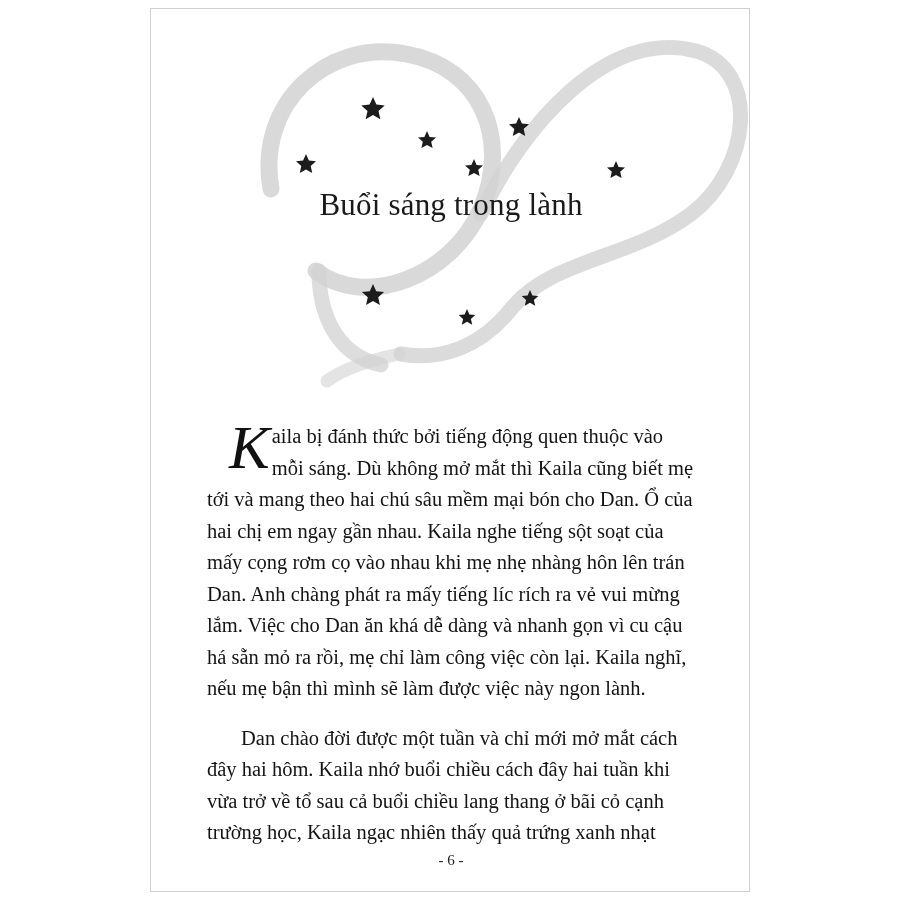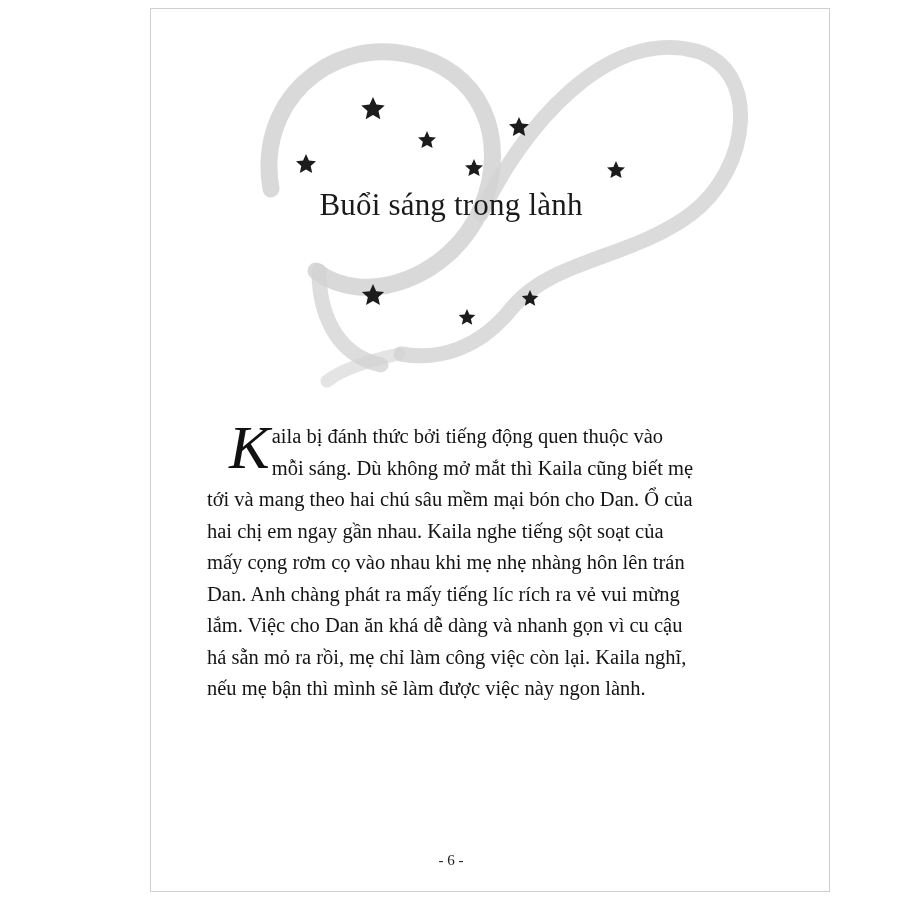--- a/index.html
+++ b/index.html
@@ -17,21 +17,21 @@
     position: relative;
     width: 900px;
     height: 900px;
     background: #ffffff;
   }
   
   .sheet {
     position: absolute;
     left: 150px;
     top: 8px;
-    width: 680px;
+    width: 600px;
     height: 884px;
     background: #ffffff;
     border: 1px solid #cfcfcf;
     box-sizing: border-box;
     overflow: hidden;
   }
   
   .swirl {
     position: absolute;
     left: 0;
@@ -125,17 +125,18 @@
         <path d="M222 275 l3.2 7.2 7.9 .8 -5.9 5.3 1.7 7.8 -6.9 -4 -6.9 4 1.7 -7.8 -5.9 -5.3 7.9 -.8 z"></path>
         <path d="M316 300 l2.4 5.4 5.9 .6 -4.4 4 1.3 5.8 -5.2 -3 -5.2 3 1.3 -5.8 -4.4 -4 5.9 -.6 z"></path>
         <path d="M379 281 l2.4 5.4 5.9 .6 -4.4 4 1.3 5.8 -5.2 -3 -5.2 3 1.3 -5.8 -4.4 -4 5.9 -.6 z"></path>
       </g>
     </svg>
 
     <div class="chapter-title">Buổi sáng trong lành</div>
 
     <div class="body-text">
       <p class="para first"><span class="dropcap">K</span><span>aila bị đánh thức bởi tiếng động quen thuộc vào mỗi sáng. Dù không mở mắt thì Kaila cũng biết mẹ tới và mang theo hai chú sâu mềm mại bón cho Dan. Ổ của hai chị em ngay gần nhau. Kaila nghe tiếng sột soạt của mấy cọng rơm cọ vào nhau khi mẹ nhẹ nhàng hôn lên trán Dan. Anh chàng phát ra mấy tiếng líc rích ra vẻ vui mừng lắm. Việc cho Dan ăn khá dễ dàng và nhanh gọn vì cu cậu há sẵn mỏ ra rồi, mẹ chỉ làm công việc còn lại. Kaila nghĩ, nếu mẹ bận thì mình sẽ làm được việc này ngon lành.</span></p>
+      <p class="para">Dan chào đời được một tuần và chỉ mới mở mắt cách đây hai hôm. Kaila nhớ buổi chiều cách đây hai tuần khi vừa trở về tổ sau cả buổi chiều lang thang ở bãi cỏ cạnh trường học, Kaila ngạc nhiên thấy quả trứng xanh nhạt</p>
     </div>
 
     <div class="folio">- 6 -</div>
   </div>
 </div>
 
 </body></html>

